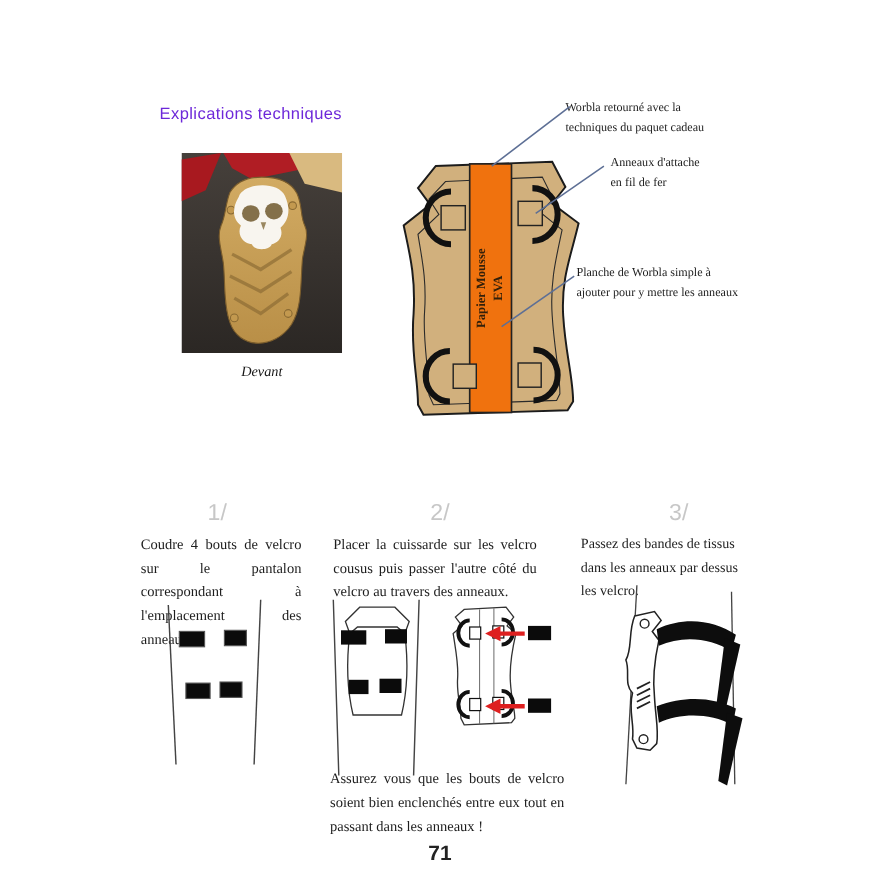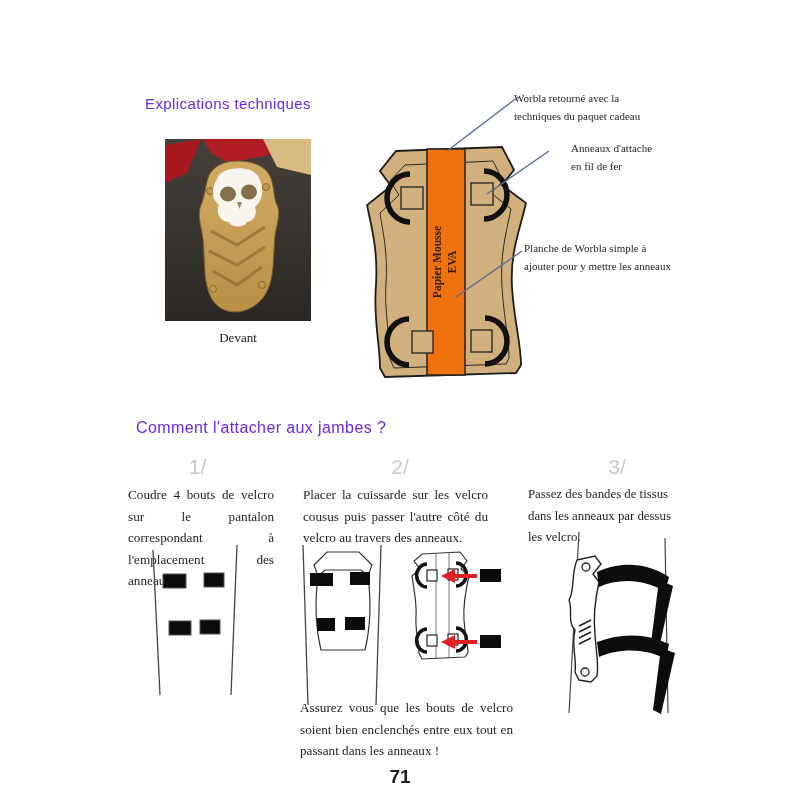--- a/index.html
+++ b/index.html
@@ -10,21 +10,21 @@
   .banner{left:114px;top:31px;width:223px;height:42px;background:#97322a;
           border-bottom:4px solid #7a241c;display:flex;align-items:center;justify-content:center;}
   .banner span{color:#ffffff;font-family:"Liberation Sans",sans-serif;font-weight:700;
                font-size:27px;white-space:nowrap;transform:scaleX(.86);letter-spacing:0px;}
   
   .gray-head{font-family:"Liberation Sans",sans-serif;color:#6d28d9;letter-spacing:.4px;font-weight:400;}
   .h-expl{left:145px;top:95px;font-size:15px;}
   .h-attach{left:136px;top:419px;font-size:16px;}
   .step-num{font-family:"Liberation Sans",sans-serif;color:#c7c7c7;font-size:21px;text-align:center;}
   
-  .caption{font-size:13px;color:#161616;text-align:center;}
+  .caption{font-style:italic;font-size:13px;color:#161616;text-align:center;}
   
   .annot{font-size:11px;line-height:18px;color:#1d1d1d;}
   
   .step-text{font-size:13.2px;line-height:21.5px;text-align:justify;}
   .note{font-size:13.2px;line-height:21.5px;text-align:justify;}
   .pagenum{left:0;top:766px;width:800px;text-align:center;font-family:"Liberation Sans",sans-serif;
            font-weight:700;font-size:19px;color:#222;}
   svg{display:block;}
   .overlay{left:0;top:0;pointer-events:none;}
 </style>
@@ -104,36 +104,35 @@
         <path d="M122,181 A22,23 0 0 1 122,227" fill="none" stroke="#111" stroke-width="5.5"></path>
         <rect x="108" y="193" width="21" height="22" fill="#d1b07d" stroke="#222" stroke-width="1.3"></rect>
       </g>
     </svg>
   </div>
 
   <div class="abs annot" style="left:514px;top:89px;">
     <div>Worbla retourné avec la</div>
     <div>techniques du paquet cadeau</div>
   </div>
-  <div class="abs annot" style="left:555px;top:139px;margin-left:16px;">
+  <div class="abs annot" style="left:555px;top:139px;">
     <div>Anneaux d'attache</div>
     <div>en fil de fer</div>
   </div>
   <div class="abs annot" style="left:524px;top:239px;">
     <div>Planche de Worbla simple à</div>
     <div>ajouter pour y mettre les anneaux</div>
   </div>
 
   <svg class="abs overlay" width="800" height="800">
     <line x1="518" y1="97" x2="447" y2="151" stroke="#5d6f95" stroke-width="1.4"></line>
     <line x1="549" y1="151" x2="487" y2="194" stroke="#5d6f95" stroke-width="1.4"></line>
     <line x1="522" y1="251" x2="456" y2="297" stroke="#5d6f95" stroke-width="1.4"></line>
   </svg>
 
-  <div class="abs gray-head h-attach">Comment l'attacher aux jambes ?</div>
 
   <div class="abs step-num" style="left:130px;top:455px;width:135px;">1/</div>
   <div class="abs step-num" style="left:330px;top:455px;width:140px;">2/</div>
   <div class="abs step-num" style="left:547px;top:455px;width:140px;">3/</div>
 
   <div class="abs step-text" style="left:128px;top:484px;width:146px;">Coudre 4 bouts de velcro sur le pantalon correspondant à l'emplacement des anneaux.</div>
   <div class="abs step-text" style="left:303px;top:484px;width:185px;">Placer la cuissarde sur les velcro cousus puis passer l'autre côté du velcro au travers des anneaux.</div>
   <div class="abs step-text" style="left:528px;top:484px;width:160px;font-size:12.8px;text-align:left;">Passez des bandes de tissus dans les anneaux par dessus les velcro.</div>
 
   <div class="abs" style="left:140px;top:545px;">

